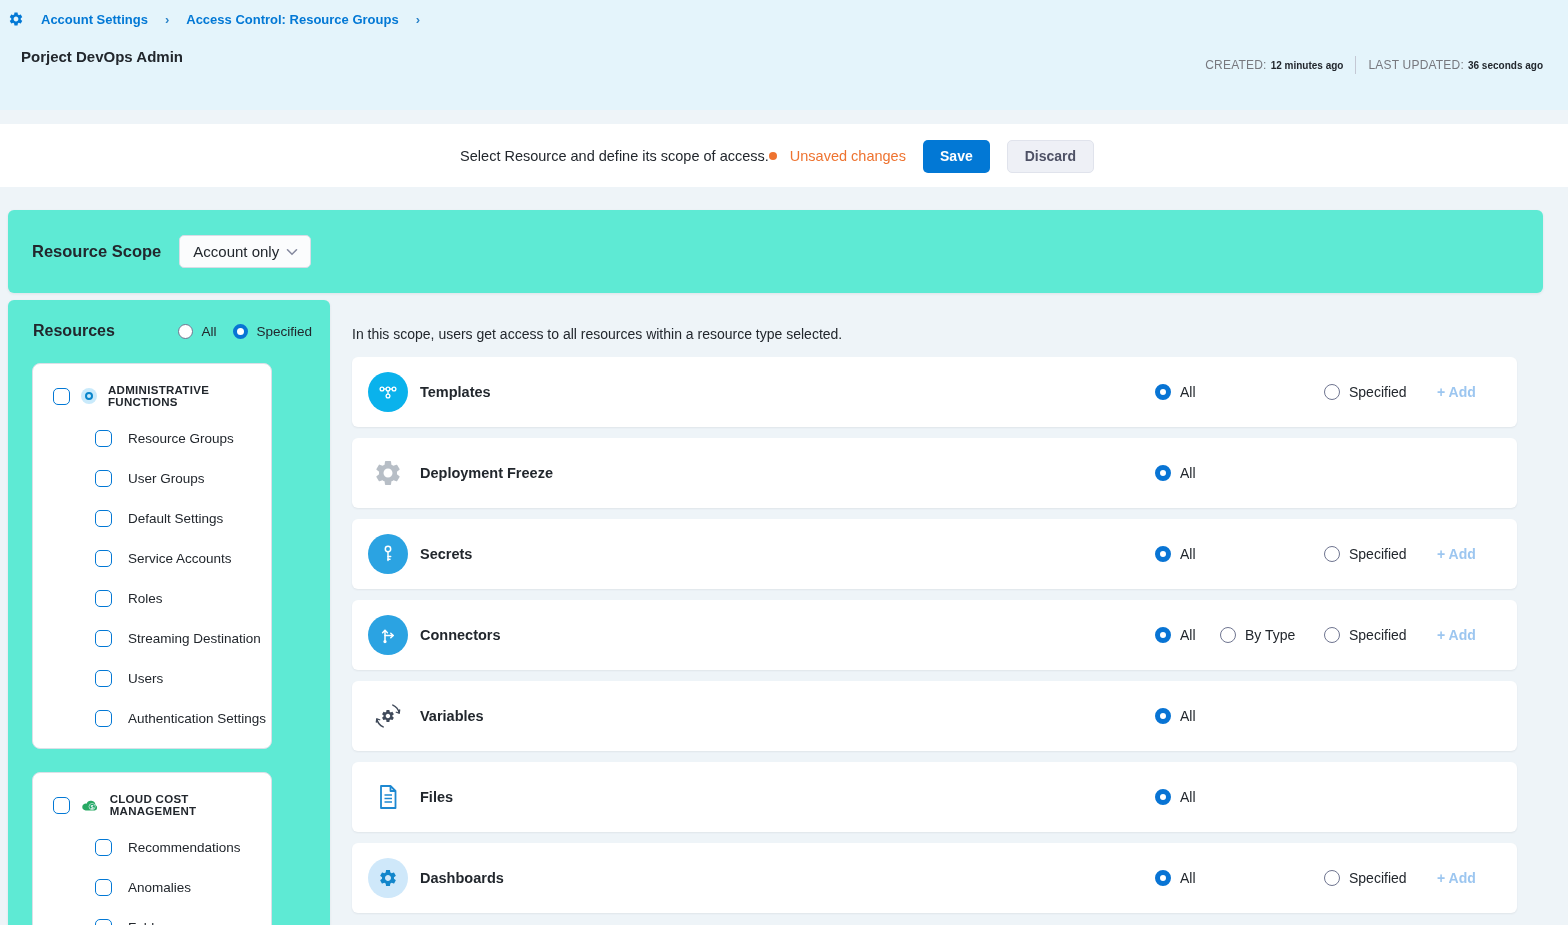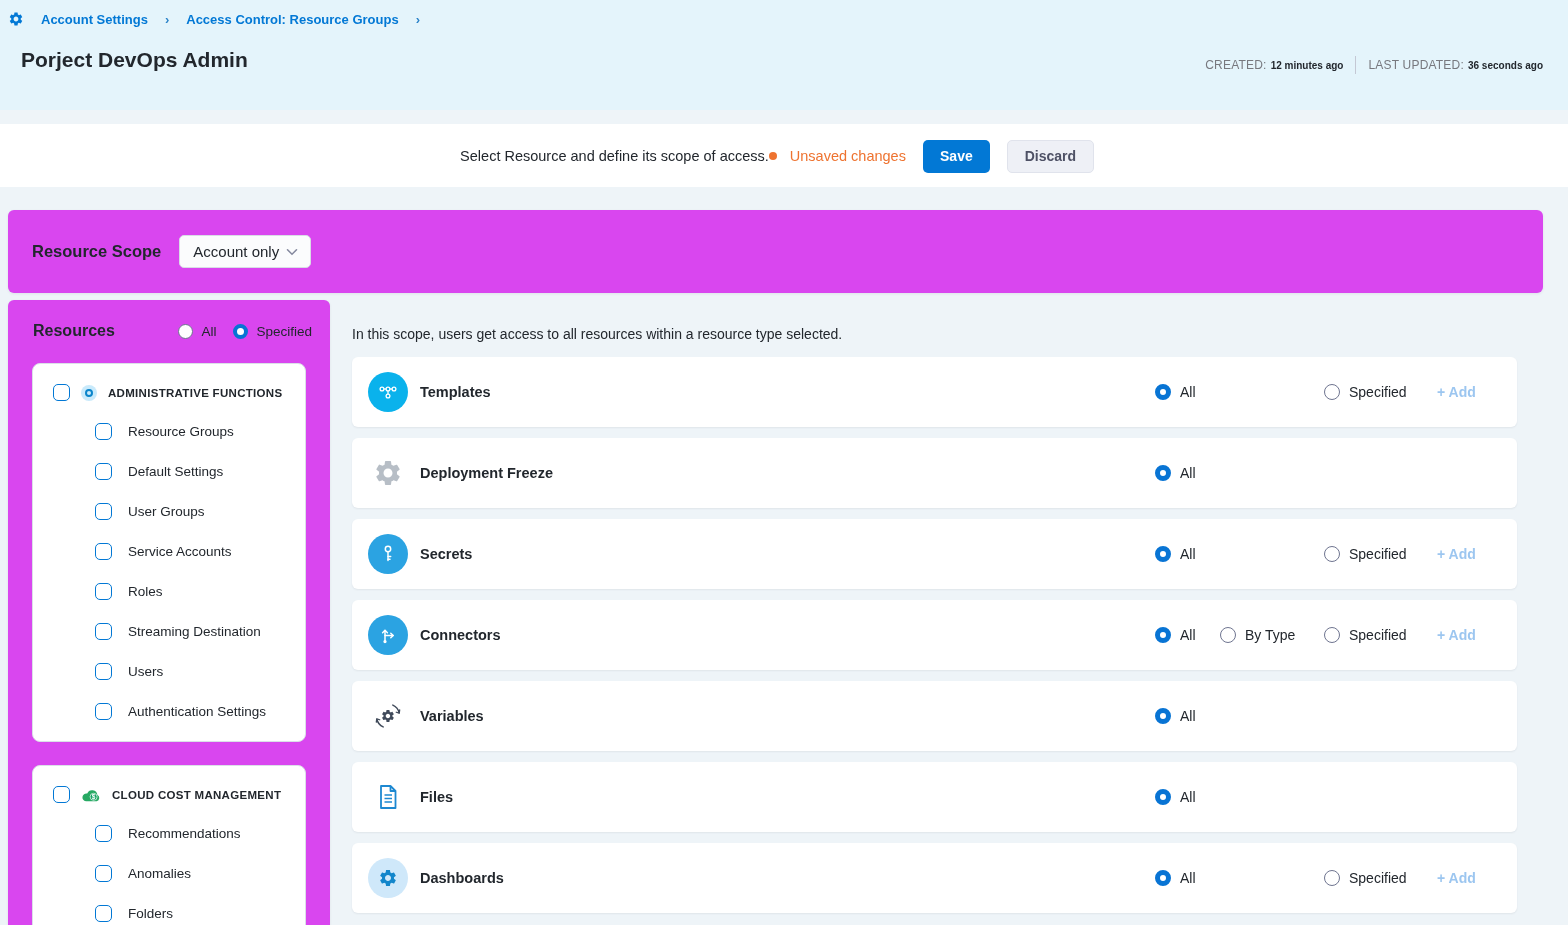--- a/index.html
+++ b/index.html
@@ -6,42 +6,42 @@
   html,body { width:1568px; height:925px; }
   body { font-family:"Liberation Sans", sans-serif; color:#22272d; }
   .page { position:relative; width:1568px; height:925px; background:#eef4f8; overflow:hidden; }
 
   
   .page-header { position:absolute; top:0; left:0; right:0; height:110px; background:#e4f4fb; }
   .breadcrumb { display:flex; align-items:center; gap:17px; padding:11px 0 0 8px; }
   .crumb-link { font-size:13px; font-weight:600; color:#0278d5; cursor:pointer; }
   .crumb-sep { font-size:13px; color:#2b83c9; font-weight:600; }
   .gear-crumb { width:16px; height:16px; display:flex; }
-  .page-title { position:absolute; left:21px; top:48px; font-size:21px; font-weight:600; color:#22272d; }
+  .page-title { position:absolute; left:21px; top:48px; font-size:15px; font-weight:600; color:#22272d; }
   .header-meta { position:absolute; right:25px; top:56px; display:flex; align-items:center; gap:12px; }
   .meta-label { font-size:12px; color:#77787e; letter-spacing:.2px; }
   .meta-value { font-size:10px; color:#22272d; font-weight:600; }
   .meta-pair { display:flex; align-items:baseline; gap:4px; }
   .meta-divider { width:1px; height:18px; background:#c4c8d4; }
 
   
   .toolbar { position:absolute; top:124px; left:0; right:0; height:76px; background:#fff;
              border-bottom:1px solid #dadde6; box-shadow:0 2px 3px rgba(40,41,61,.05);
              display:flex; align-items:center; justify-content:center; padding:0 22px 11px 8px; }
   .toolbar-desc { font-size:14.5px; color:#22272d; }
   .toolbar-right { display:flex; align-items:center; }
   .unsaved-dot { width:8px; height:8px; border-radius:50%; background:#ee7330; margin-right:13px; }
   .unsaved-text { font-size:14.5px; color:#ee7330; margin-right:17px; }
   .btn { height:33px; border:none; border-radius:5px; font-family:inherit; font-size:14px; font-weight:700; cursor:pointer; }
   .btn-save { width:67px; background:#0278d5; color:#fff; margin-right:17px; }
   .btn-discard { width:87px; background:#eef0f6; color:#4e5165; border:1px solid #e0e3ec; }
 
   
   .content { position:absolute; top:187px; left:0; right:0; bottom:0; background:#eef4f8; }
-  .card { background:#d946ef; border-radius:6px; box-shadow:0 1px 3px rgba(40,41,61,.08); }
+  .card { background:#5eead4; border-radius:6px; box-shadow:0 1px 3px rgba(40,41,61,.08); }
 
   
   .scope-card { position:absolute; left:8px; top:23px; width:1535px; height:83px;
                 display:flex; align-items:center; padding-left:24px; gap:18px; }
   .scope-label { font-size:16.5px; font-weight:700; color:#22272d; }
   .scope-select { width:132px; height:33px; border:1px solid #d9dce6; border-radius:5px; background:#fbfcfd;
                   display:flex; align-items:center; justify-content:space-between; padding:0 12px 0 13px; cursor:pointer; }
   .scope-select-value { font-size:15px; color:#22272d; }
 
   
@@ -49,21 +49,21 @@
   .sidebar-title-row { display:flex; align-items:center; justify-content:space-between; padding:22px 18px 0 25px; }
   .sidebar-title { font-size:16px; font-weight:700; color:#22272d; }
   .sidebar-radios { display:flex; align-items:center; gap:17px; }
   .radio-opt { display:flex; align-items:center; gap:8px; cursor:pointer; }
   .radio { width:16px; height:16px; border-radius:50%; background:#fff; border:1.5px solid #6f7590; flex:0 0 auto; }
   .radio.selected { border:5px solid #0874d4; }
   .radio-sm { width:15px; height:15px; }
   .radio-sm.selected { border-width:4.8px; }
   .opt-label { font-size:13.5px; color:#22272d; }
 
-  .group-card { width:274px; margin:23px 0 15px 24px; border:1px solid #dbe0e8; border-radius:8px; background:#fff; padding-bottom:10px; }
+  .group-card { width:240px; margin:23px 0 15px 24px; border:1px solid #dbe0e8; border-radius:8px; background:#fff; padding-bottom:10px; }
   .group-header { display:flex; align-items:center; gap:11px; padding:20px 12px 0 20px; cursor:pointer; }
   .group-title { font-size:11.5px; font-weight:700; color:#22272d; letter-spacing:.3px; }
   .checkbox { width:17px; height:17px; border:1.5px solid #0278d5; border-radius:5px; background:#fff; flex:0 0 auto; cursor:pointer; }
   .group-items { margin-top:10px; }
   .group-item { height:40px; display:flex; align-items:center; gap:16px; padding-left:62px; cursor:pointer; }
   .item-label { font-size:13.5px; color:#22272d; }
 
   .admin-circle { width:16px; height:16px; border-radius:50%; background:#c9eafb; display:flex; align-items:center; justify-content:center; flex:0 0 auto; }
   .admin-inner { width:8px; height:8px; border-radius:50%; border:2.2px solid #0a85cb; }
 
@@ -161,25 +161,25 @@
               </span>
               <span class="group-title">ADMINISTRATIVE FUNCTIONS</span>
             </div>
             <div class="group-items">
               <div class="group-item">
                 <span class="checkbox"></span>
                 <span class="item-label">Resource Groups</span>
               </div>
               <div class="group-item">
                 <span class="checkbox"></span>
+                <span class="item-label">User Groups</span>
+              </div>
+              <div class="group-item">
+                <span class="checkbox"></span>
                 <span class="item-label">Default Settings</span>
-              </div>
-              <div class="group-item">
-                <span class="checkbox"></span>
-                <span class="item-label">User Groups</span>
               </div>
               <div class="group-item">
                 <span class="checkbox"></span>
                 <span class="item-label">Service Accounts</span>
               </div>
               <div class="group-item">
                 <span class="checkbox"></span>
                 <span class="item-label">Roles</span>
               </div>
               <div class="group-item">

